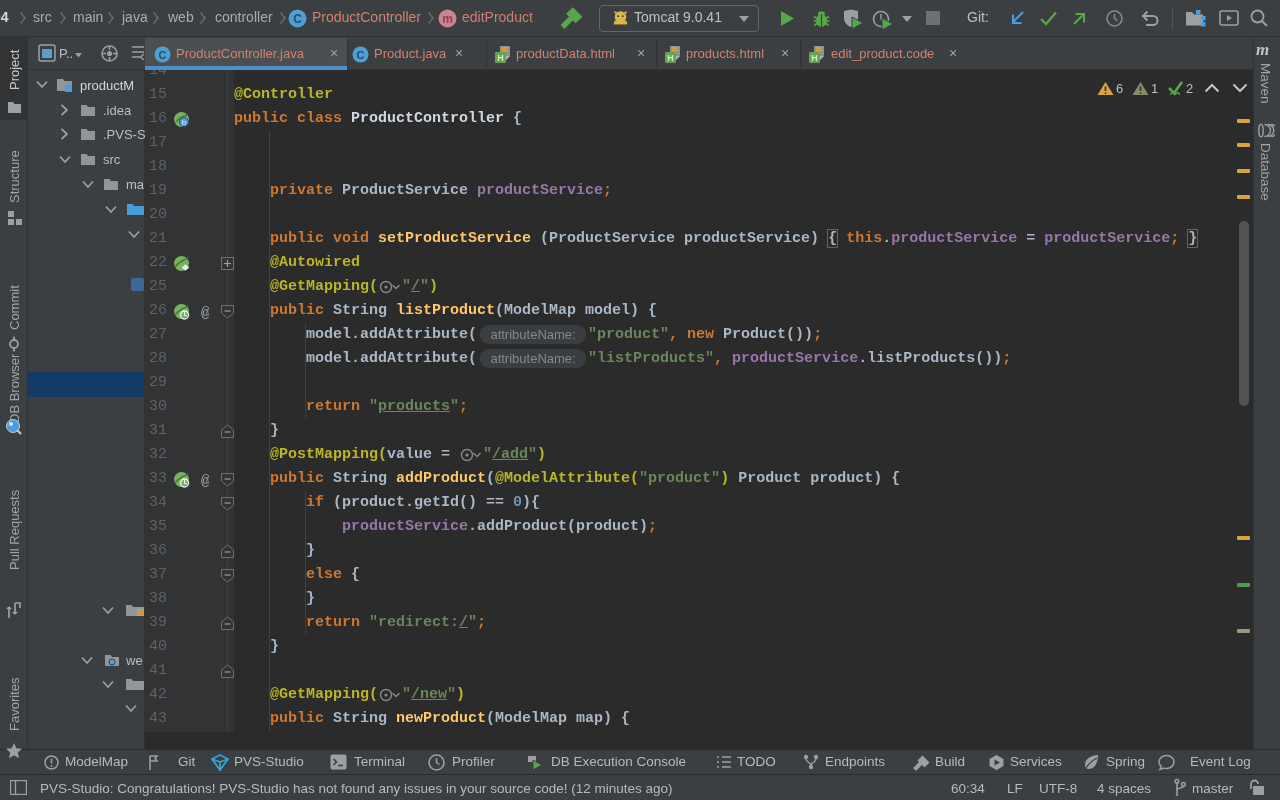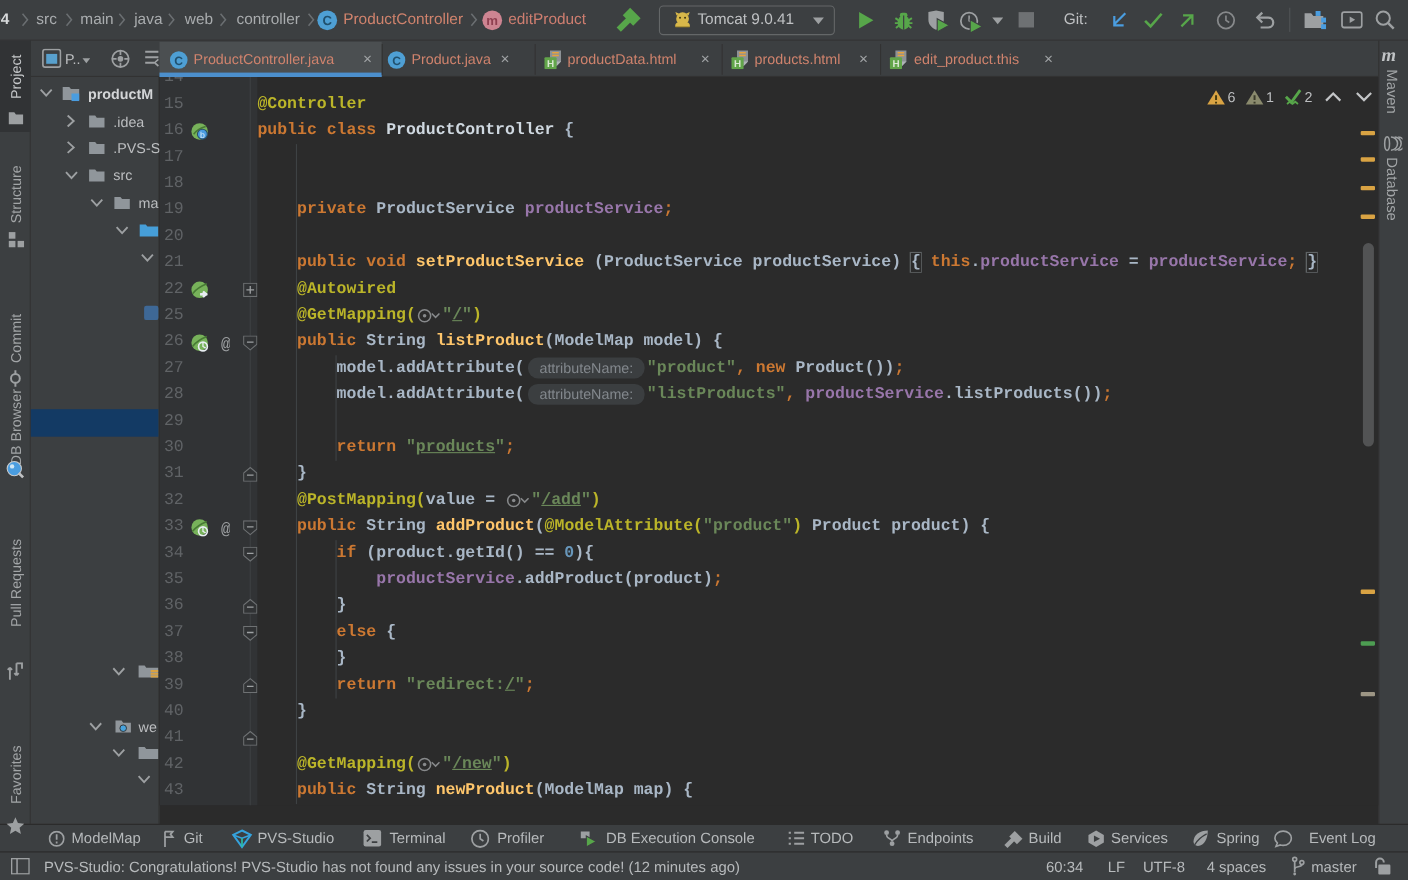--- a/index.html
+++ b/index.html
@@ -404,21 +404,21 @@
 <span class="tab" style="left:686px;top:46px">products.html</span>
 <span class="tabx" style="left:781px;top:45px">×</span>
 <div class="abs" style="left:800px;top:40px;width:1px;height:28px;background:#323232"></div>
 <svg class="abs" style="left:808px;top:45px" width="17" height="18">
         <path d="M6 1 H16 V11 L12 15 H6z" fill="#8d9296"></path>
         <path d="M12 15 L12 11 H16" fill="#b0b4b7"></path>
         <path d="M8 3 H14 M8 5.5 H14" stroke="#e8a33d" stroke-width="1.3"></path>
         <rect x="1" y="7" width="11" height="11" rx="1" fill="#62a54a"></rect>
         <text x="6.5" y="16" font-size="9" font-weight="bold" fill="#d8e8d0" text-anchor="middle" font-family="Liberation Sans">H</text>
       </svg>
-<span class="tab" style="left:831px;top:46px">edit_product.this</span>
+<span class="tab" style="left:831px;top:46px">edit_product.code</span>
 <span class="tabx" style="left:949px;top:45px">×</span>
 </div>
 
 <div id="ls-items">
 <div class="abs" style="left:0;top:37px;width:28px;height:83px;background:#313335"></div>
 <span class="vtext" style="left:22px;top:75px;color:#c6c8ca">Project</span>
 <svg class="abs" style="left:7px;top:100px" width="15" height="14">
         <path d="M1 2 h5 l1.5 2 H14 v9 H1z" fill="#9da0a2"></path>
       </svg>
 <span class="vtext" style="left:22px;top:188px">Structure</span>
@@ -464,21 +464,21 @@
 
 <div id="pp-items" style="position:absolute;left:0;top:0;width:145px;height:749px;overflow:hidden">
 <div class="abs" style="left:28px;top:372px;width:116px;height:25px;background:#133a64"></div>
 <svg class="abs" style="left:36px;top:80px" width="12" height="9">
         <path d="M1 1.5 L6 7 L11 1.5" stroke="#9da0a2" stroke-width="1.7" fill="none"></path>
       </svg>
 <svg class="abs" style="left:56px;top:77px" width="17" height="15">
         <path d="M1 2 h6 l1.5 2 H16 v10 H1z" fill="#90969b"></path>
         <rect x="9" y="8" width="7" height="7" fill="#4a9de0"></rect>
       </svg>
-<span class="trow" style="left:80px;top:78px;font-weight:bold;color:#d3d5d7">productM</span>
+<span class="trow" style="left:80px;top:78px;font-weight:normal;color:#d3d5d7">productM</span>
 <svg class="abs" style="left:60px;top:104px" width="9" height="12">
         <path d="M1.5 1 L7 6 L1.5 11" stroke="#9da0a2" stroke-width="1.7" fill="none"></path>
       </svg>
 <svg class="abs" style="left:80px;top:103px" width="16" height="14">
         <path d="M1 2 h5.5 l1.5 2 H15 v9 H1z" fill="#90969b"></path>
       </svg>
 <span class="trow" style="left:103px;top:103px">.idea</span>
 <svg class="abs" style="left:60px;top:128px" width="9" height="12">
         <path d="M1.5 1 L7 6 L1.5 11" stroke="#9da0a2" stroke-width="1.7" fill="none"></path>
       </svg>
@@ -538,21 +538,21 @@
 
 <div id="bb-items">
 <svg class="abs" style="left:44px;top:755px" width="15" height="15">
         <circle cx="7.5" cy="7.5" r="6.5" fill="none" stroke="#9da0a2" stroke-width="1.5"></circle>
         <path d="M7.5 3.5 V8.5 M7.5 10 V11.8" stroke="#9da0a2" stroke-width="1.6"></path>
       </svg>
 <span class="btool" style="left:65px">ModelMap</span>
 <svg class="abs" style="left:147px;top:754px" width="15" height="17">
         <path d="M3 16 V2 M3 2 H10 L8 4.5 L10 7 H3" stroke="#9da0a2" stroke-width="1.6" fill="none"></path>
       </svg>
-<span class="btool" style="left:167px">Git</span>
+<span class="btool" style="left:178px">Git</span>
 <svg class="abs" style="left:210px;top:753px" width="20" height="19">
         <path d="M10 2 L18 6 L10 17 L2 6 Z" fill="none" stroke="#35a3dd" stroke-width="1.8"></path>
         <path d="M2 6 L10 9 L18 6" fill="none" stroke="#35a3dd" stroke-width="1.5"></path>
         <path d="M10 9 V17" stroke="#2bc2a8" stroke-width="1.5"></path>
       </svg>
 <span class="btool" style="left:234px">PVS-Studio</span>
 <svg class="abs" style="left:330px;top:754px" width="17" height="16">
         <rect x="0.5" y="0.5" width="16" height="15" rx="2" fill="#9da0a2"></rect>
         <path d="M3.5 5 L6.5 8 L3.5 11" stroke="#3c3f41" stroke-width="1.6" fill="none"></path>
         <path d="M8 11.5 H13" stroke="#3c3f41" stroke-width="1.6"></path>

